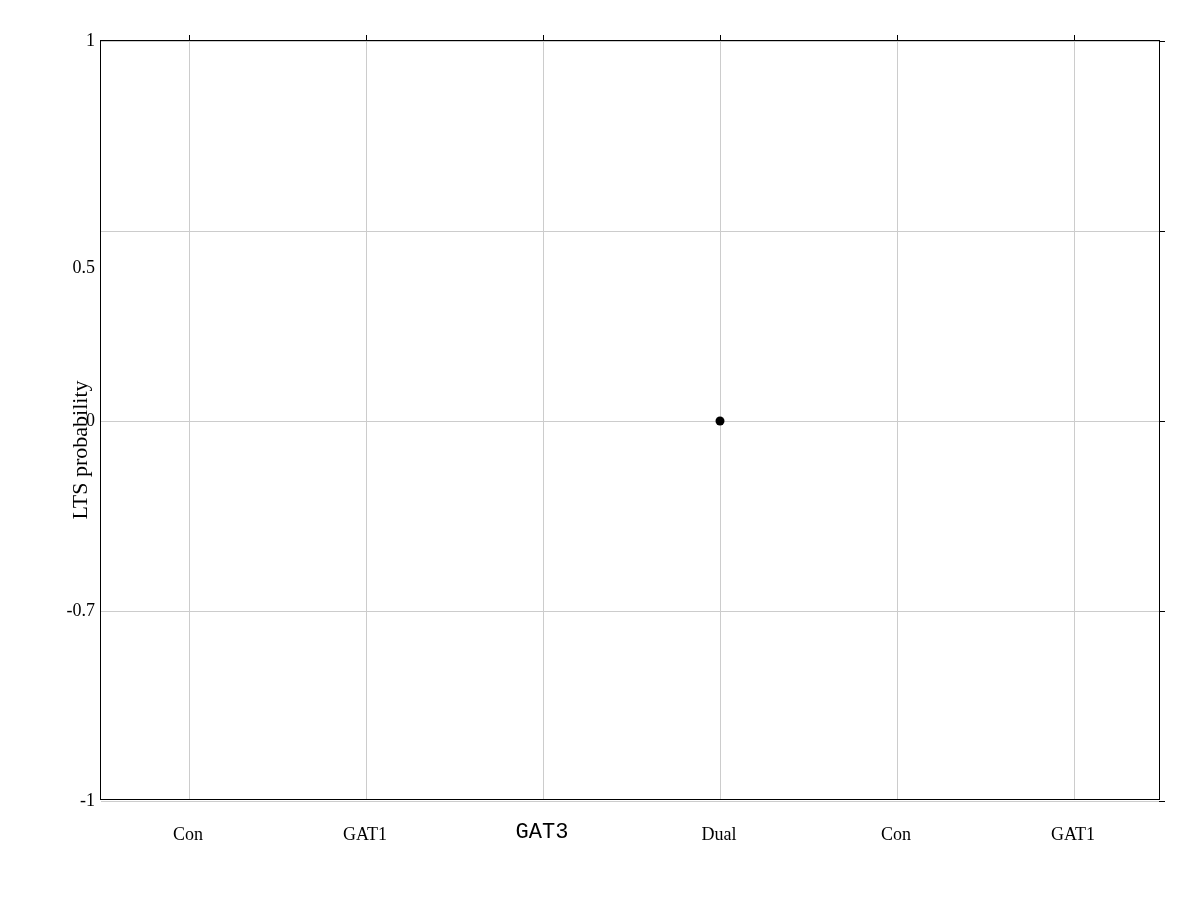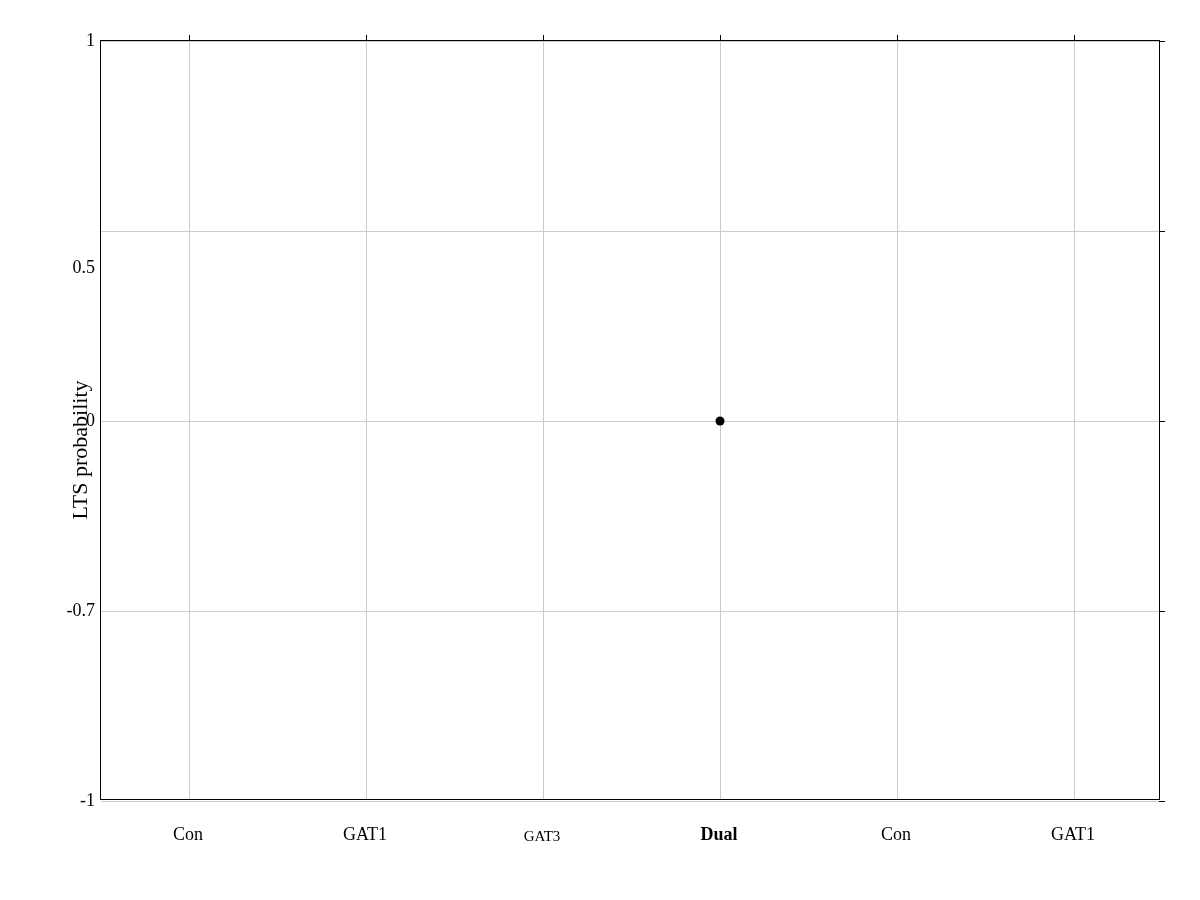--- a/index.html
+++ b/index.html
@@ -119,18 +119,18 @@
   </div>
 
   <div class="y-tick-label" style="top: 40px; right: calc(100% - 95px);">1</div>
   <div class="y-tick-label" style="top: 230px; right: calc(100% - 95px); margin-top: 37px;">0.5</div>
   <div class="y-tick-label" style="top: 420px; right: calc(100% - 95px);">0</div>
   <div class="y-tick-label" style="top: 610px; right: calc(100% - 95px);">-0.7</div>
   <div class="y-tick-label" style="top: 800px; right: calc(100% - 95px);">-1</div>
 
   <div style="position:absolute; bottom: 55px; left: 188px; transform: translateX(-50%); font-size:18px; font-family:serif;">Con</div>
   <div style="position:absolute; bottom: 55px; left: 365px; transform: translateX(-50%); font-size:18px; font-family:serif;">GAT1</div>
-  <div style="position:absolute; bottom: 55px; left: 542px; transform: translateX(-50%); font-size:15px; font-family:Liberation Serif, serif;margin-top:12px;">GAT3</div>
-  <div style="position:absolute; bottom: 55px; left: 719px; transform: translateX(-50%); font-size:18px; font-family:serif;font-weight:bold;">Dual</div>
+  <div style="position:absolute; bottom: 55px; left: 542px; transform: translateX(-50%); font-size:22px; font-family:Liberation Mono, monospace;margin-top:12px;">GAT3</div>
+  <div style="position:absolute; bottom: 55px; left: 719px; transform: translateX(-50%); font-size:18px; font-family:serif;">Dual</div>
   <div style="position:absolute; bottom: 55px; left: 896px; transform: translateX(-50%); font-size:18px; font-family:serif;">Con</div>
   <div style="position:absolute; bottom: 55px; left: 1073px; transform: translateX(-50%); font-size:18px; font-family:serif;">GAT1</div>
 
 </div>
 
 </body></html>

